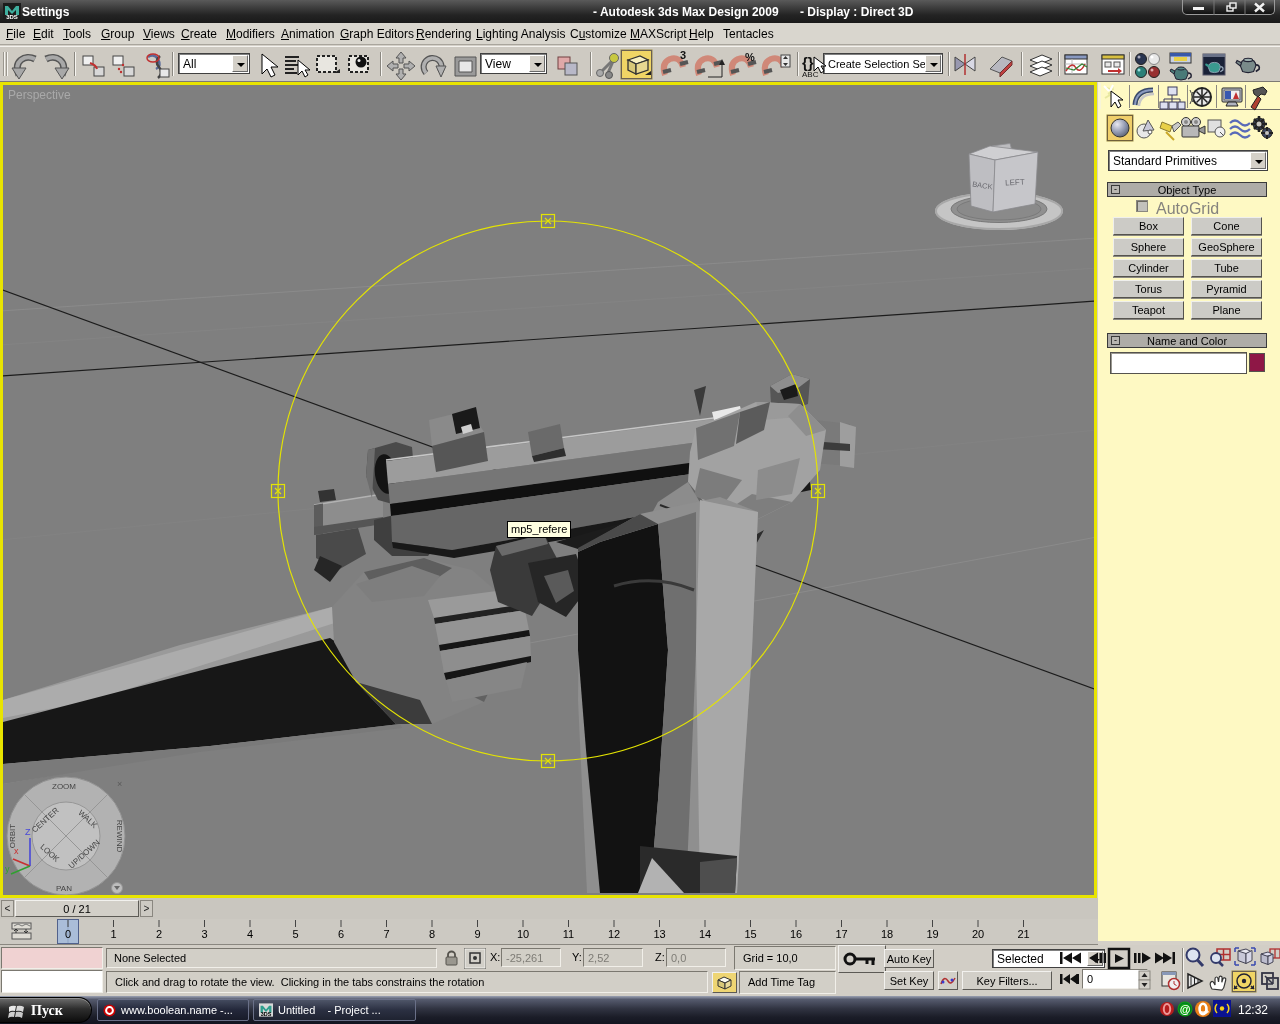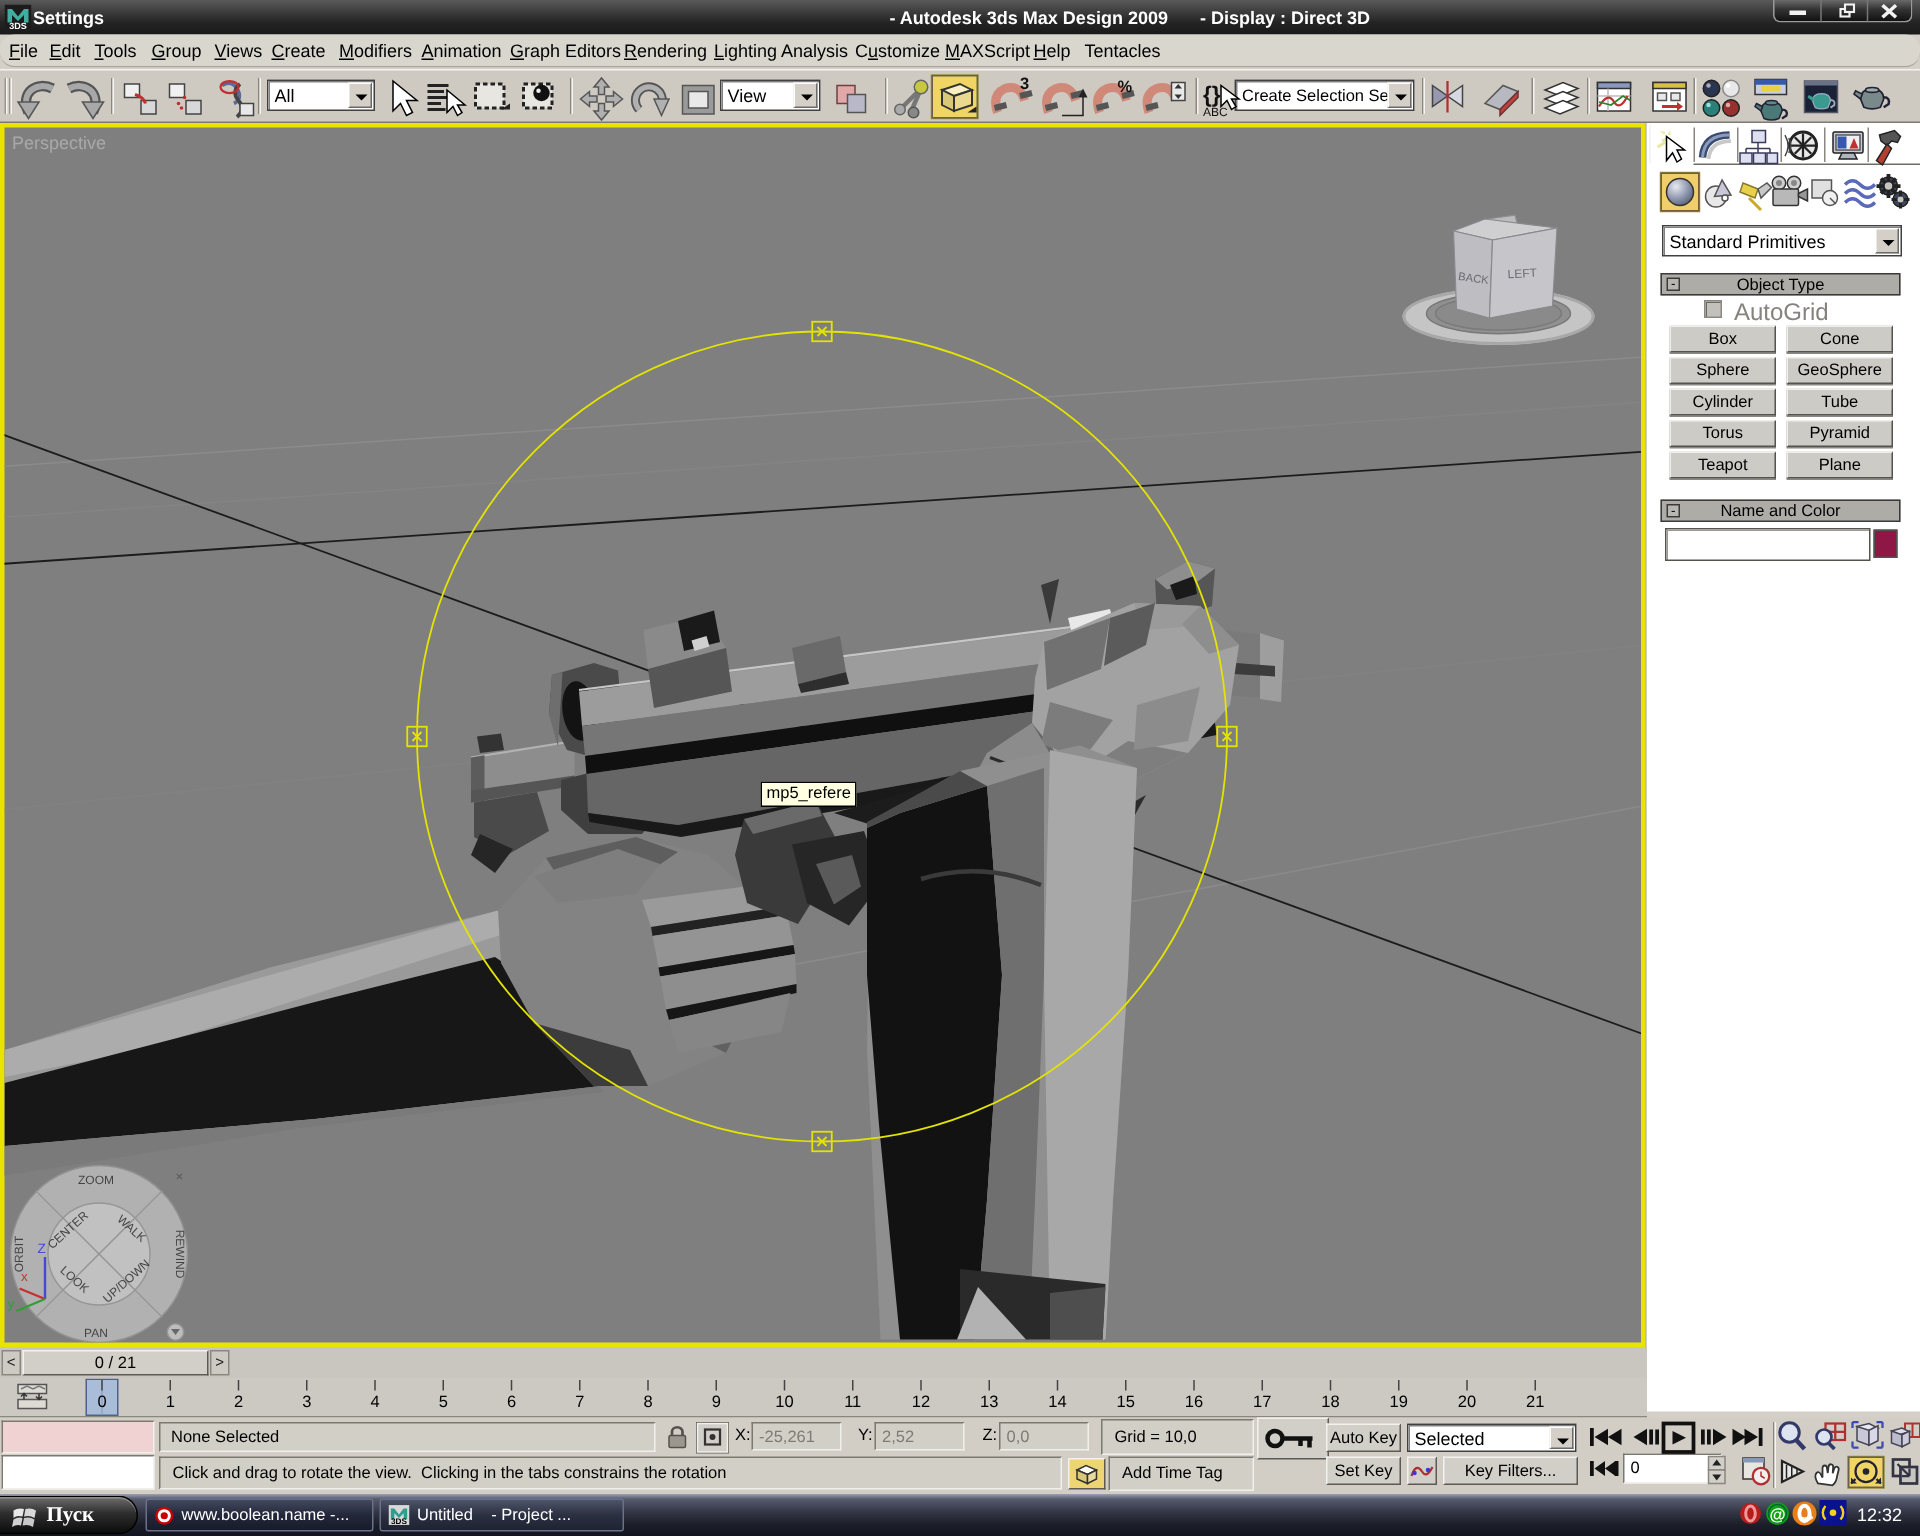--- a/index.html
+++ b/index.html
@@ -12,21 +12,21 @@
 #titlebar { left:0; top:0; width:1280px; height:23px;
   background:linear-gradient(#5a5a5a 0%, #3c3c3c 35%, #242424 65%, #191919 100%);
   color:#fff; font-weight:bold; font-size:12px; }
 #titlebar .t { position:absolute; top:5px; white-space:pre; }
 #winbtns { position:absolute; right:5px; top:0px; width:93px; height:15px;
   border:1px solid #9a9a9a; border-top:none; border-radius:0 0 5px 5px;
   background:linear-gradient(#6a6a6a, #333 45%, #111 100%); }
 
 
 #menubar { left:0; top:23px; width:1280px; height:22px; background:#d9d6ce;
-  border-bottom:1px solid #a9a59d; font-size:12px; color:#000;border-radius:10px; }
+  border-bottom:1px solid #a9a59d; font-size:12px; color:#000; }
 #menubar > span { position:absolute; top:4px; }
 .u { text-decoration:underline; }
 
 
 #toolbar { left:0; top:46px; width:1280px; height:36px; background:#cecac2;
   border-top:1px solid #f4f2ee; border-bottom:1px solid #7d7a74; }
 .combo { position:absolute; height:21px; background:#fff; border:1px solid #404040;
   box-shadow:inset 1px 1px 0 #808080; font-size:12px; color:#000; }
 .combo .tx { position:absolute; left:4px; top:3px; white-space:nowrap; overflow:hidden; }
 .combo .btn { position:absolute; right:1px; top:1px; bottom:1px; width:16px;
@@ -35,21 +35,21 @@
   border:4px solid transparent; border-top-color:#000; }
 
 
 #viewport { left:0; top:82px; width:1097px; height:816px; background:#7f7f7f;
   border:3px solid #e8e400; }
 #vplabel { position:absolute; left:5px; top:3px; color:#a9a9a9; font-size:12px; }
 #tooltip { position:absolute; left:504px; top:436px; background:#ffffe1;
   border:1px solid #000; font-size:11px; color:#000; padding:1px 3px 2px 3px; }
 
 
-#cmdpanel { left:1098px; top:82px; width:182px; height:859px; background:#ffffff; }
+#cmdpanel { left:1098px; top:82px; width:182px; height:859px; background:#fef9c3; }
 .rollhead { position:absolute; left:9px; width:160px; height:15px; background:#aeaca7;
   border:1px solid #3a3a3a; font-size:11px; color:#000; text-align:center;
   line-height:14px; }
 .rollhead .minus { position:absolute; left:3px; top:2px; width:9px; height:9px;
   border:1px solid #3a3a3a; background:#b8b6b1; font-size:9px; line-height:7px;
   text-align:center; }
 .pbtn { position:absolute; width:71px; height:18px; background:#cccbc6;
   border:1px solid; border-color:#efefec #55534e #55534e #efefec;
   box-shadow:0 1px 0 #8a8882; font-size:11px; color:#000; text-align:center;
   line-height:17px; }
@@ -758,21 +758,21 @@
         <path d="M5,7 L11,4 L18,7 L12,10 Z" fill="#fdfdf2" stroke="#333"></path>
         <path d="M5,7 L12,10 L12,16 L5,13 Z" fill="#d8c878" stroke="#333"></path>
         <path d="M12,10 L18,7 L18,13 L12,16 Z" fill="#e8da9a" stroke="#333"></path>
       </svg>
     </div>
     <div class="sunk" style="left:739px;top:26px;width:97px;height:23px">
         <span style="position:absolute;left:8px;top:4px">Add Time Tag</span>
       </div>
     <div class="rbtn" style="left:884px;top:4px;width:50px;height:19px;line-height:18px">Auto Key</div>
     <div class="rbtn" style="left:884px;top:26px;width:50px;height:19px;line-height:18px">Set Key</div>
-    <div class="combo" style="left:938px;top:4px;width:113px;height:19px">
+    <div class="combo" style="left:992px;top:4px;width:113px;height:19px">
         <span class="tx" style="top:2px">Selected</span>
         <span class="btn"></span>
       </div>
     <div class="rbtn" style="left:938px;top:26px;width:20px;height:19px">
       <svg width="18" height="17" viewBox="0 0 18 17">
         <path d="M2,12 q3,-9 7,-3 q3,5 7,-3" stroke="#b03030" stroke-width="1.5" fill="none"></path>
         <circle cx="4" cy="10" r="1.5" fill="#3a3ad0"></circle>
           <circle cx="13" cy="8" r="1.5" fill="#3a3ad0"></circle>
       </svg>
     </div>

